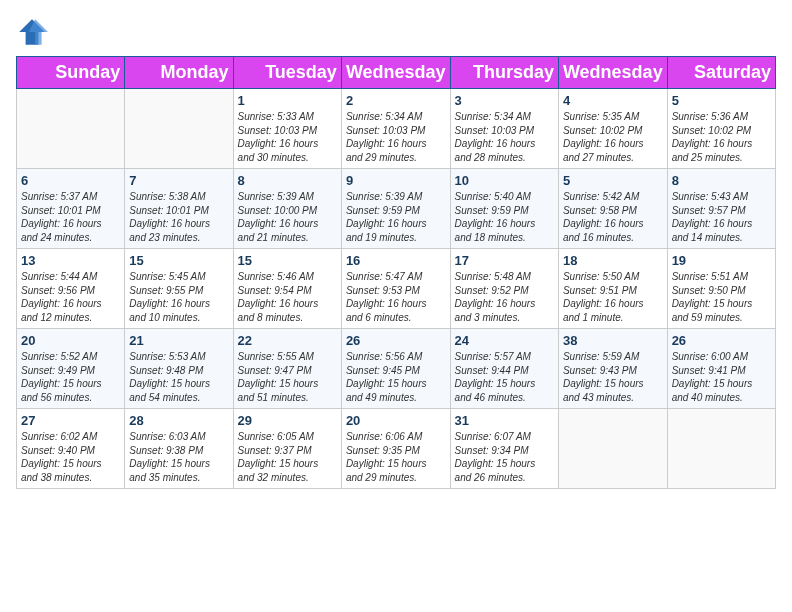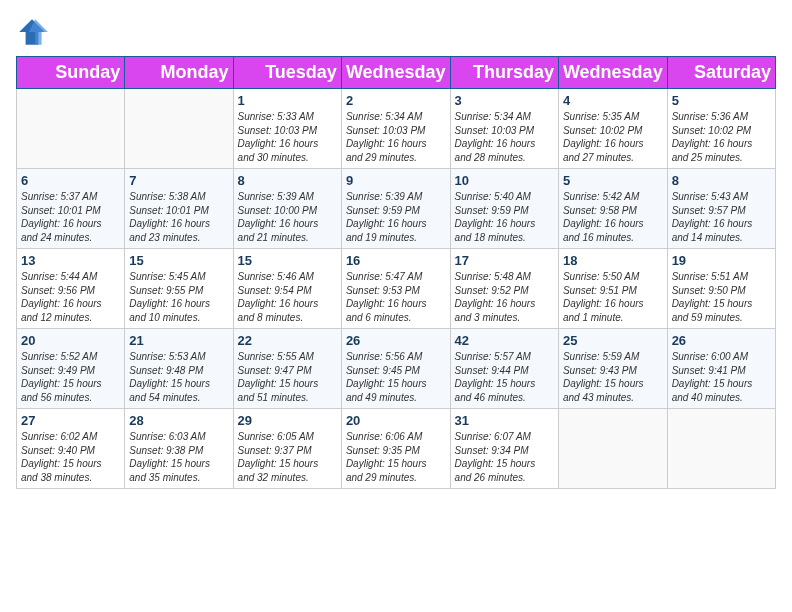--- a/index.html
+++ b/index.html
@@ -221,25 +221,25 @@
         </td>
         <td>
           <div class="day-number">22</div>
           <div class="cell-text">Sunrise: 5:55 AM<br>Sunset: 9:47 PM<br>Daylight: 15 hours<br>and 51 minutes.</div>
         </td>
         <td>
           <div class="day-number">26</div>
           <div class="cell-text">Sunrise: 5:56 AM<br>Sunset: 9:45 PM<br>Daylight: 15 hours<br>and 49 minutes.</div>
         </td>
         <td>
-          <div class="day-number">42</div>
+          <div class="day-number">24</div>
           <div class="cell-text">Sunrise: 5:57 AM<br>Sunset: 9:44 PM<br>Daylight: 15 hours<br>and 46 minutes.</div>
         </td>
         <td>
-          <div class="day-number">25</div>
+          <div class="day-number">38</div>
           <div class="cell-text">Sunrise: 5:59 AM<br>Sunset: 9:43 PM<br>Daylight: 15 hours<br>and 43 minutes.</div>
         </td>
         <td>
           <div class="day-number">26</div>
           <div class="cell-text">Sunrise: 6:00 AM<br>Sunset: 9:41 PM<br>Daylight: 15 hours<br>and 40 minutes.</div>
         </td>
       </tr>
       <tr>
         <td>
           <div class="day-number">27</div>

